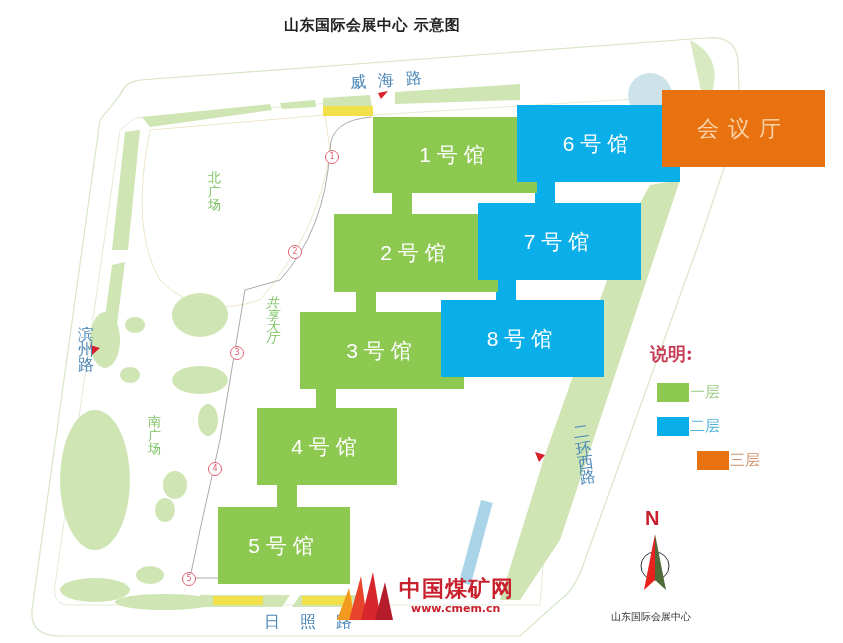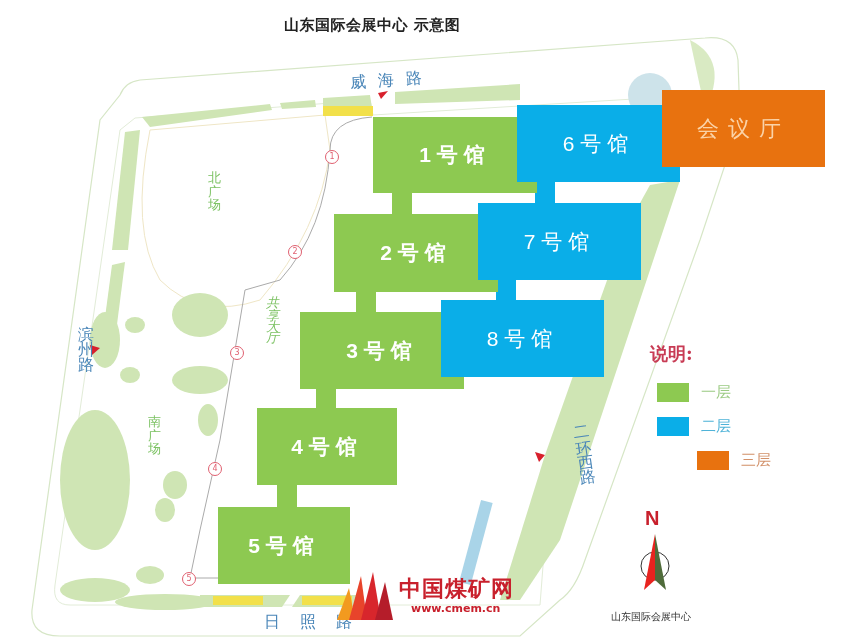--- a/index.html
+++ b/index.html
@@ -1,31 +1,31 @@
 <!DOCTYPE html>
 <html><head>
 <meta charset="utf-8">
 <style>
   html, body { margin:0; padding:0; background:#ffffff; }
   body { width:843px; height:643px; position:relative; overflow:hidden; font-family:"DejaVu Sans", sans-serif; }
   .title { position:absolute; left:284px; top:16px; font-family:"DejaVu Serif", serif; font-weight:bold; font-size:15px; color:#222; letter-spacing:0.5px; }
   svg.base { position:absolute; left:0; top:0; }
   .hall { position:absolute; display:flex; align-items:center; justify-content:center; color:#ffffff; font-family:"Liberation Sans", sans-serif; font-size:21px; letter-spacing:6px; }
-  .g { background:#8dc951;font-weight:bold; }
+  .g { background:#8dc951; }
   .b { background:#0aaee8; }
   .o { background:#e8720f; color:#fbd3a8; font-size:22px; letter-spacing:9px; }
   .link { position:absolute; }
   .road { position:absolute; color:#4a86b8; font-size:16px; font-family:"DejaVu Serif", serif; }
   .road.v span { display:block; margin-bottom:16px; }
   .plaza { position:absolute; color:#7cc263; font-size:13px; font-family:"DejaVu Serif", serif; }
   .plaza span { display:block; margin-bottom:14px; }
   .legend-title { position:absolute; left:650px; top:342px; color:#c83b54; font-size:18px; font-weight:bold; font-family:"DejaVu Serif", serif; }
   .legend-item { position:absolute; left:657px; display:flex; align-items:center; }
   .swatch { width:32px; height:19px; }
-  .legend-label { margin-left:12px; font-size:15px; font-family:"DejaVu Serif", serif; }
+  .legend-label { margin-left:1px; font-size:15px; font-family:"DejaVu Serif", serif; }
   .compass-n { position:absolute; left:645px; top:507px; color:#c8202c; font-size:20px; font-weight:bold; font-family:"Liberation Sans", sans-serif; }
   .compass-caption { position:absolute; left:611px; top:604px; font-size:10px; color:#333;margin-top:6px; }
   .logo-cn { position:absolute; left:399px; top:574px; color:#c8202c; font-size:22px; font-weight:bold; letter-spacing:1px;font-family:Liberation Mono, monospace; }
   .logo-url { position:absolute; left:411px; top:602px; color:#c8202c; font-size:11px; font-weight:bold; }
   .marker { position:absolute; width:12px; height:12px; border:1px solid #e06070; border-radius:50%; color:#e06070; font-size:8px; line-height:12px; text-align:center; background:#fff; }
 </style>
 </head>
 <body>
 
 <div class="title">山东国际会展中心 示意图</div>

